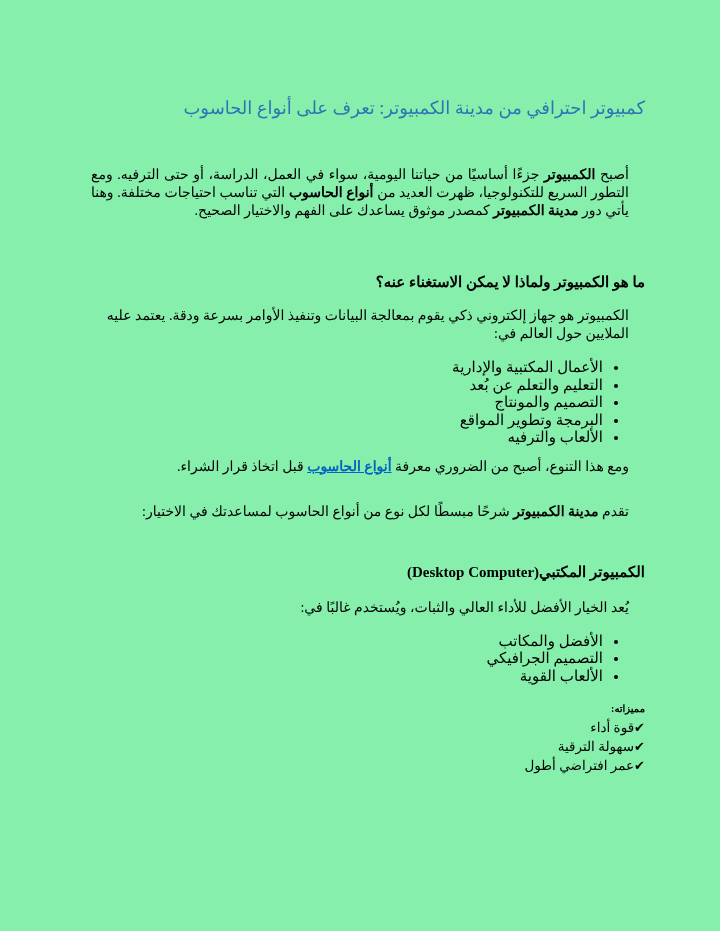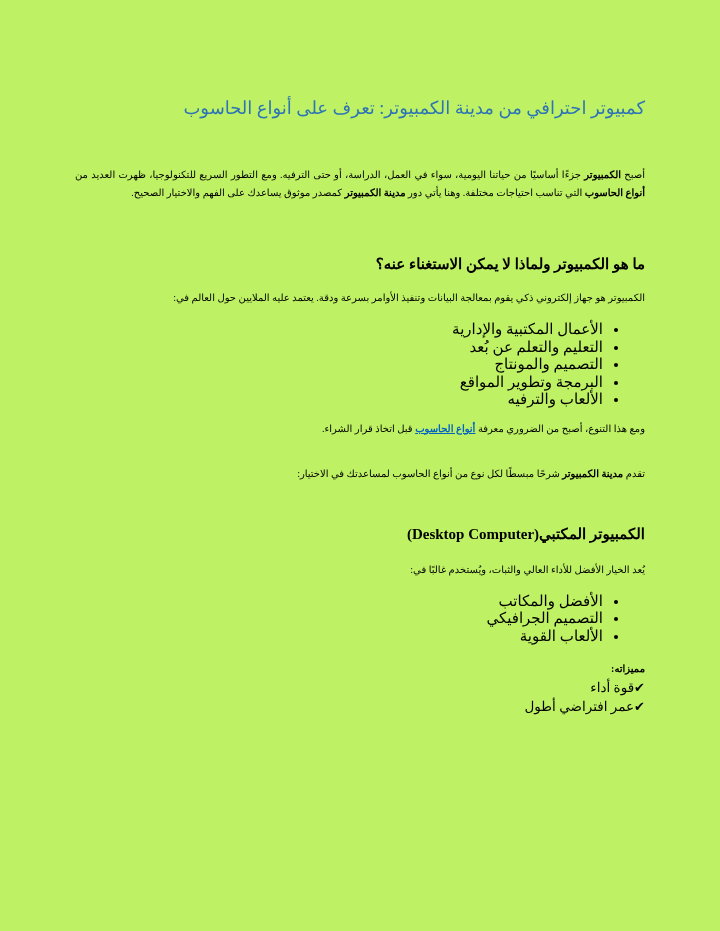--- a/index.html
+++ b/index.html
@@ -5,38 +5,38 @@
   html, body {
     margin: 0;
     padding: 0;
     background: #ffffff;
   }
   .page {
     width: 720px;
     height: 931px;
     box-sizing: border-box;
     padding: 96px 75px 0 75px;
-    background: #bef264;
+    background: #86efac;
     direction: rtl;
     font-family: "Liberation Serif", "DejaVu Serif", serif;
     color: #000000;
     overflow: hidden;
   }
   .doc-title {
     font-size: 18px;
     font-weight: normal;
     color: #2E74B5;
     text-align: right;
     line-height: 24px;
     margin: 0;
   }
   .body-text {
-    font-size: 10px;
+    font-size: 14px;
     line-height: 18px;
-    margin: 0;
+    margin: 16px;
     text-align: right;
   }
   .justified {
     text-align: justify;
     text-align-last: right;
   }
   .intro-para { margin-top: 46px; }
   .h2-heading {
     font-size: 15px;
     font-weight: bold;
@@ -129,16 +129,17 @@
   <ul class="doc-list">
     <li>الأفضل والمكاتب</li>
     <li>التصميم الجرافيكي</li>
     <li>الألعاب القوية</li>
   </ul>
 
   <p class="features-label">مميزاته:</p>
 
   <div class="check-list">
     <div class="check-item"><span class="check-glyph">✔</span><span>قوة أداء</span></div>
+    <div class="check-item"><span class="check-glyph">✔</span><span>سهولة الترقية</span></div>
     <div class="check-item"><span class="check-glyph">✔</span><span>عمر افتراضي أطول</span></div>
   </div>
 
 </div>
 
 </body></html>

